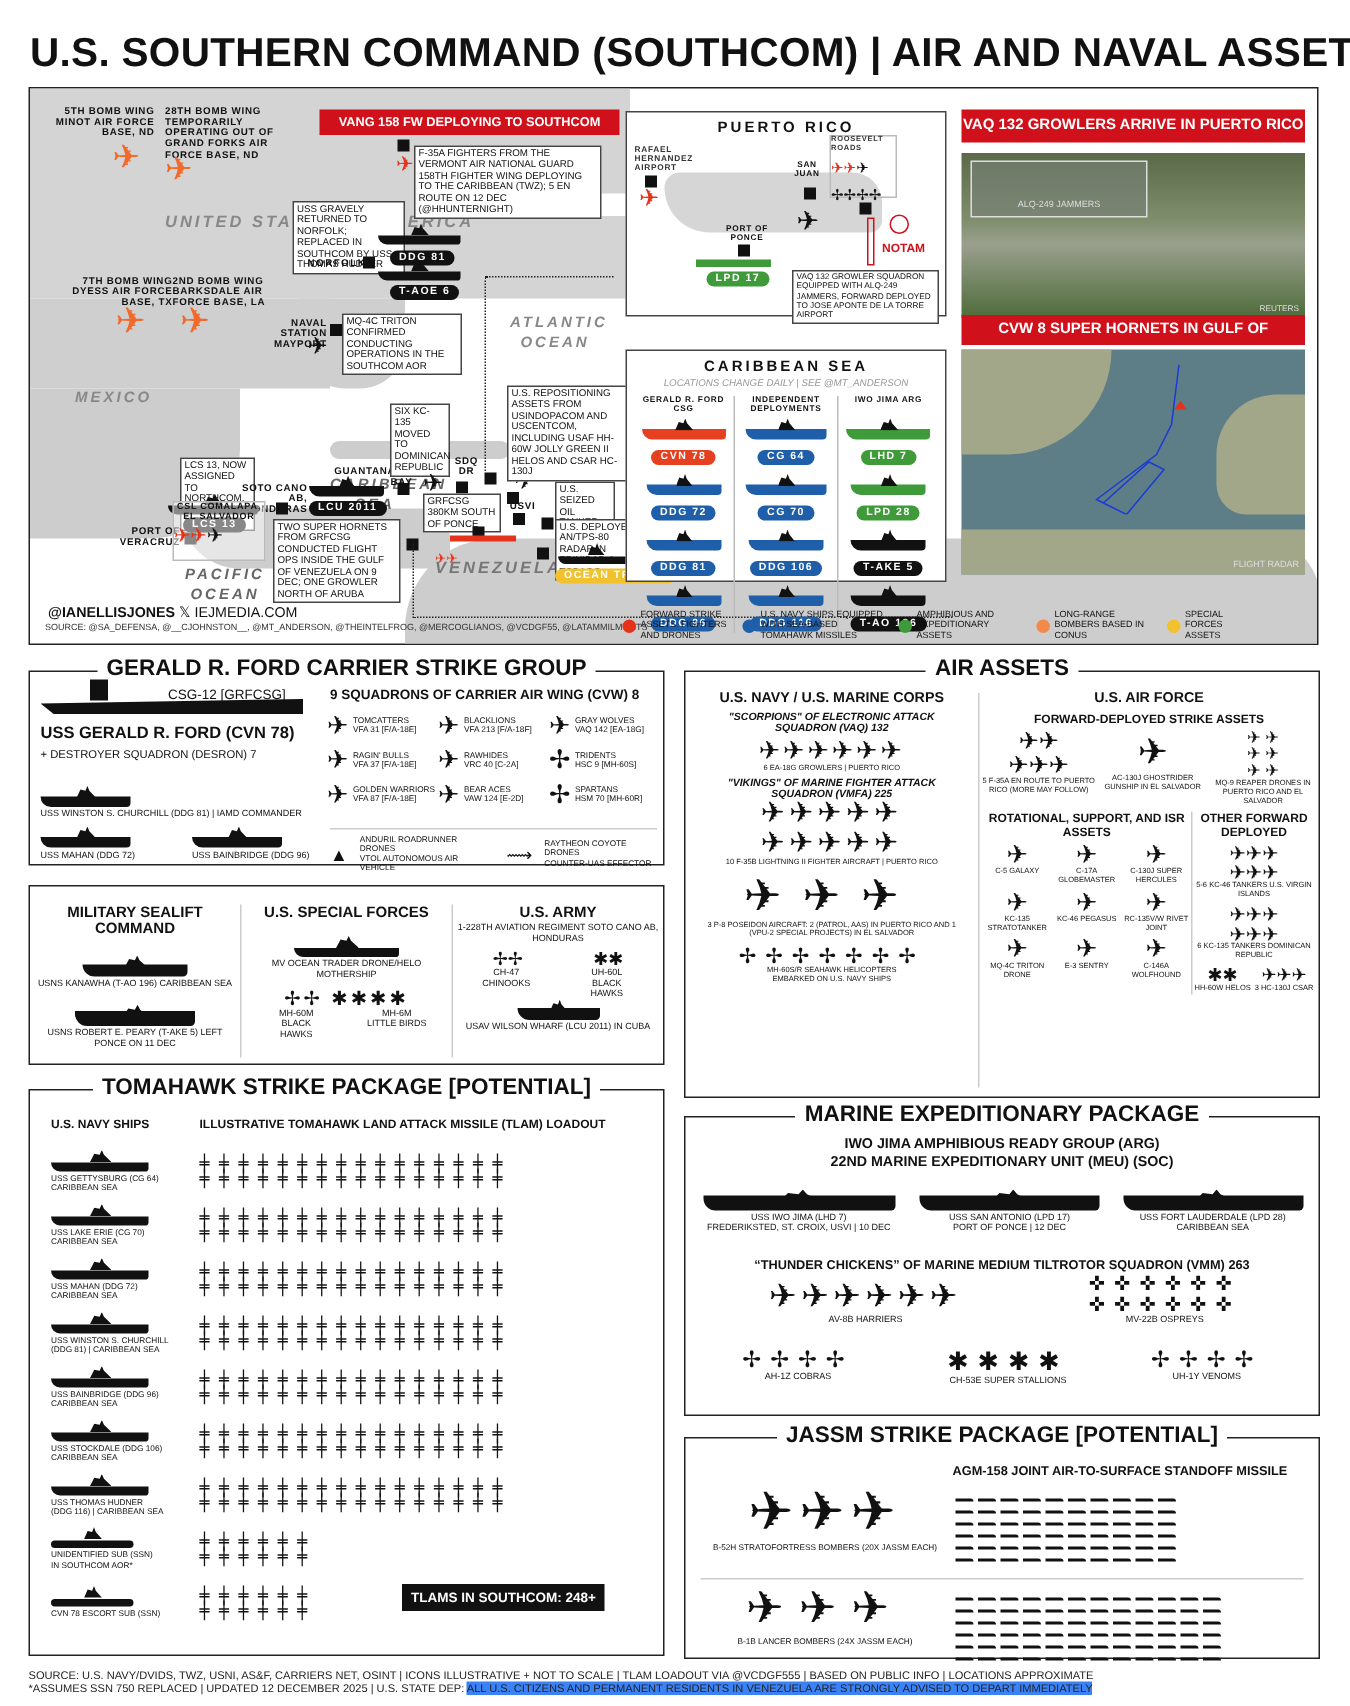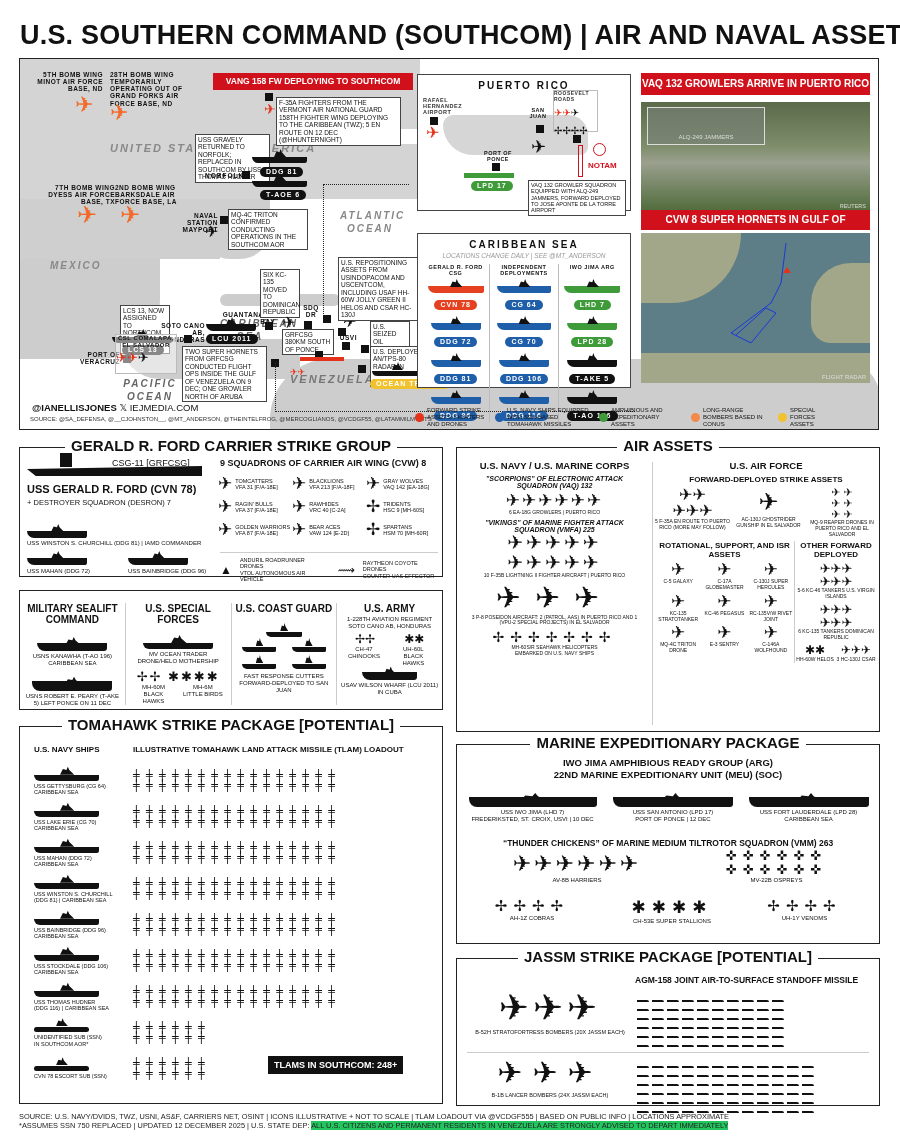--- a/index.html
+++ b/index.html
@@ -26,21 +26,21 @@
 .boxhead{position:absolute;top:-11px;left:0;right:0;text-align:center}
 .boxhead span{background:#fff;padding:0 6px;font-weight:bold;font-size:15px}
 .small{font-size:6px;text-transform:uppercase;line-height:1.15}
 .h{font-weight:bold;text-align:center}
 .ship{display:block;background:#111;height:7px;border-radius:0 0 3px 8px;position:relative}
 .ship::after{content:"";position:absolute;left:40%;bottom:6px;width:22%;height:8px;background:#111;clip-path:polygon(0 100%,20% 30%,45% 40%,55% 0,65% 40%,100% 100%)}
 .misrow{font-size:11px;letter-spacing:-0.5px;line-height:10px;font-family:"DejaVu Sans",sans-serif;white-space:nowrap}
 .jm{display:inline-block;width:12px;height:2px;background:#111;margin:0 1.5px;border-radius:0 2px 0 0}
 .ac{font-size:17px;line-height:18px}
 .footer{position:absolute;left:19px;top:1113px;font-size:7.4px;line-height:1.2;color:#222;white-space:nowrap}
-.hl{background:#22c55e}
+.hl{background:#3b82f6}
 </style>
 </head>
 <body>
 
 <div class="title">U.S. SOUTHERN COMMAND (SOUTHCOM) | AIR AND NAVAL ASSETS</div>
 
 <div class="map">
 
   <div class="land" style="left:0;top:0;width:400px;height:140px;background:#d4d4d4"></div>
   <div class="land" style="left:0;top:140px;width:200px;height:60px;background:#cfcfcf"></div>
@@ -237,21 +237,21 @@
         <span class="dot" style="background:#f2c12e"></span>
         <span style="width:40px">SPECIAL FORCES ASSETS</span>
       </div>
   </div>
 </div>
 
 <div class="box" style="left:19px;top:447px;width:424px;height:130px">
   <div class="boxhead"><span>GERALD R. FORD CARRIER STRIKE GROUP</span></div>
   <div style="position:absolute;left:7px;top:18px;width:175px;height:10px;background:#111;clip-path:polygon(0 30%,100% 0,100% 100%,5% 100%)"></div>
   <div style="position:absolute;left:40px;top:5px;width:12px;height:14px;background:#111"></div>
-  <div style="position:absolute;left:92px;top:10px;font-size:9px">CSG-11 [GRFCSG]</div>
+  <div style="position:absolute;left:92px;top:10px;font-size:9px">CSG-12 [GRFCSG]</div>
   <div style="position:absolute;left:7px;top:35px;font-weight:bold;font-size:11px">USS GERALD R. FORD (CVN 78)</div>
   <div style="position:absolute;left:7px;top:50px;font-size:7.5px">+ DESTROYER SQUADRON (DESRON) 7</div>
   <div class="ship" style="position:absolute;left:7px;top:83px;width:60px"></div>
   <div class="small" style="position:absolute;left:7px;top:92px">USS WINSTON S. CHURCHILL (DDG 81) | IAMD COMMANDER</div>
   <div class="ship" style="position:absolute;left:7px;top:113px;width:60px;top:110px"></div>
   <div class="small" style="position:absolute;left:7px;top:120px">USS MAHAN (DDG 72)</div>
   <div class="ship" style="position:absolute;left:108px;top:110px;width:60px"></div>
   <div class="small" style="position:absolute;left:108px;top:120px">USS BAINBRIDGE (DDG 96)</div>
 
   <div style="position:absolute;left:200px;top:10px;font-weight:bold;font-size:9px">9 SQUADRONS OF CARRIER AIR WING (CVW) 8</div>
@@ -346,33 +346,20 @@
     </div>
     <div style="flex:1;border-right:1px solid #ccc;text-align:center;padding:0 3px">
       <div class="h" style="font-size:10px">U.S. SPECIAL FORCES</div>
       <div class="ship" style="width:70px;margin:18px auto 2px;height:6px"></div>
       <div class="small">MV OCEAN TRADER DRONE/HELO MOTHERSHIP</div>
       <div style="font-size:13px;margin-top:4px;letter-spacing:2px">✢✢ ✱✱✱✱</div>
       <div style="display:flex;justify-content:space-around">
           <span class="small" style="width:40px">MH-60M BLACK HAWKS</span>
           <span class="small" style="width:40px">MH-6M LITTLE BIRDS</span>
         </div>
-    </div>
-    <div style="flex:1;border-right:1px solid #ccc;text-align:center;padding:0 3px">
-      <div class="h" style="font-size:10px">U.S. COAST GUARD</div>
-      <div class="ship" style="width:36px;margin:18px auto 10px;height:5px"></div>
-      <div style="display:flex;justify-content:space-around;margin-bottom:12px">
-          <div class="ship" style="width:34px;height:5px"></div>
-          <div class="ship" style="width:34px;height:5px"></div>
-        </div>
-      <div style="display:flex;justify-content:space-around;margin-bottom:4px">
-          <div class="ship" style="width:34px;height:5px"></div>
-          <div class="ship" style="width:34px;height:5px"></div>
-        </div>
-      <div class="small">FAST RESPONSE CUTTERS FORWARD-DEPLOYED TO SAN JUAN</div>
     </div>
     <div style="flex:1;text-align:center;padding:0 3px">
       <div class="h" style="font-size:10px">U.S. ARMY</div>
       <div class="small" style="margin-top:2px">1-228TH AVIATION REGIMENT SOTO CANO AB, HONDURAS</div>
       <div style="display:flex;justify-content:space-around;font-size:12px;margin-top:2px">
           <span>✢✢</span>
           <span>✱✱</span>
         </div>
       <div style="display:flex;justify-content:space-around">
           <span class="small" style="width:36px">CH-47 CHINOOKS</span>

